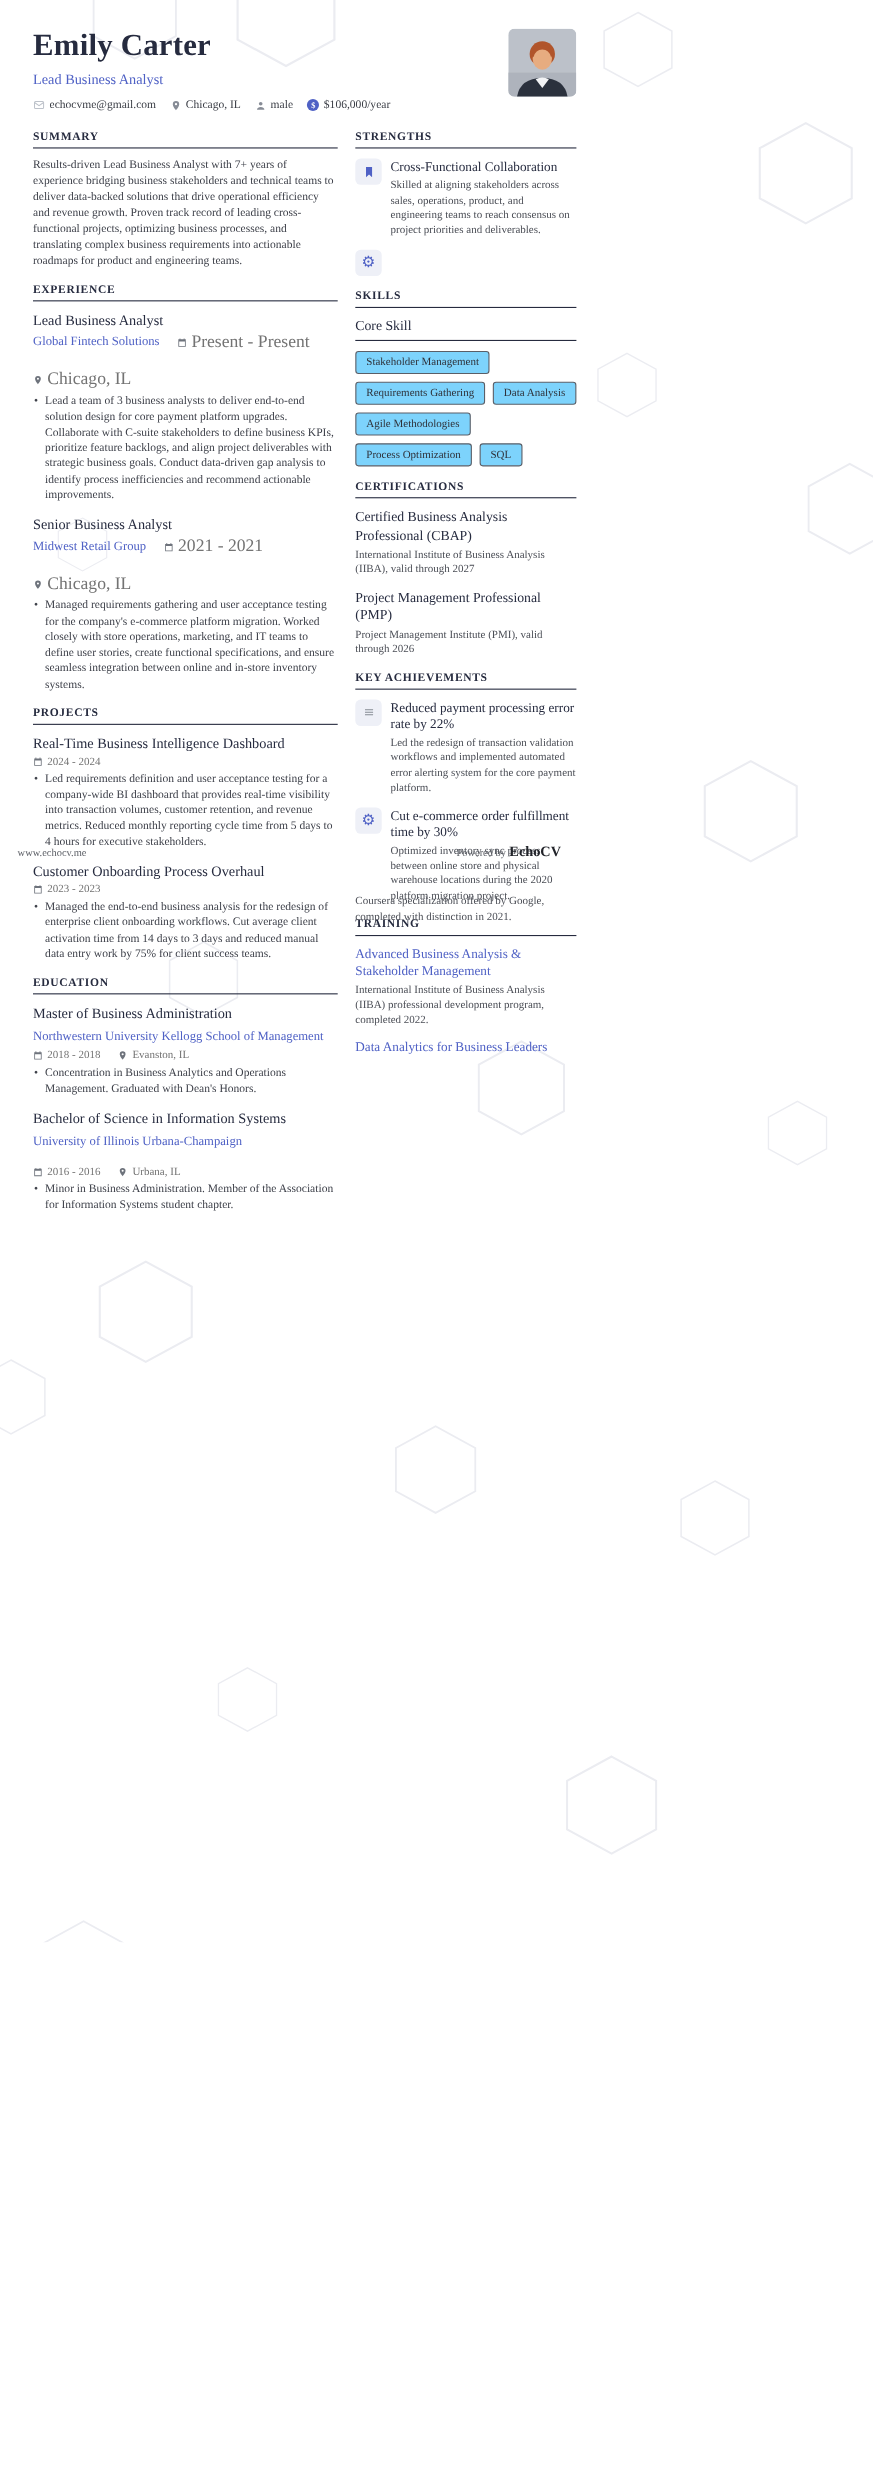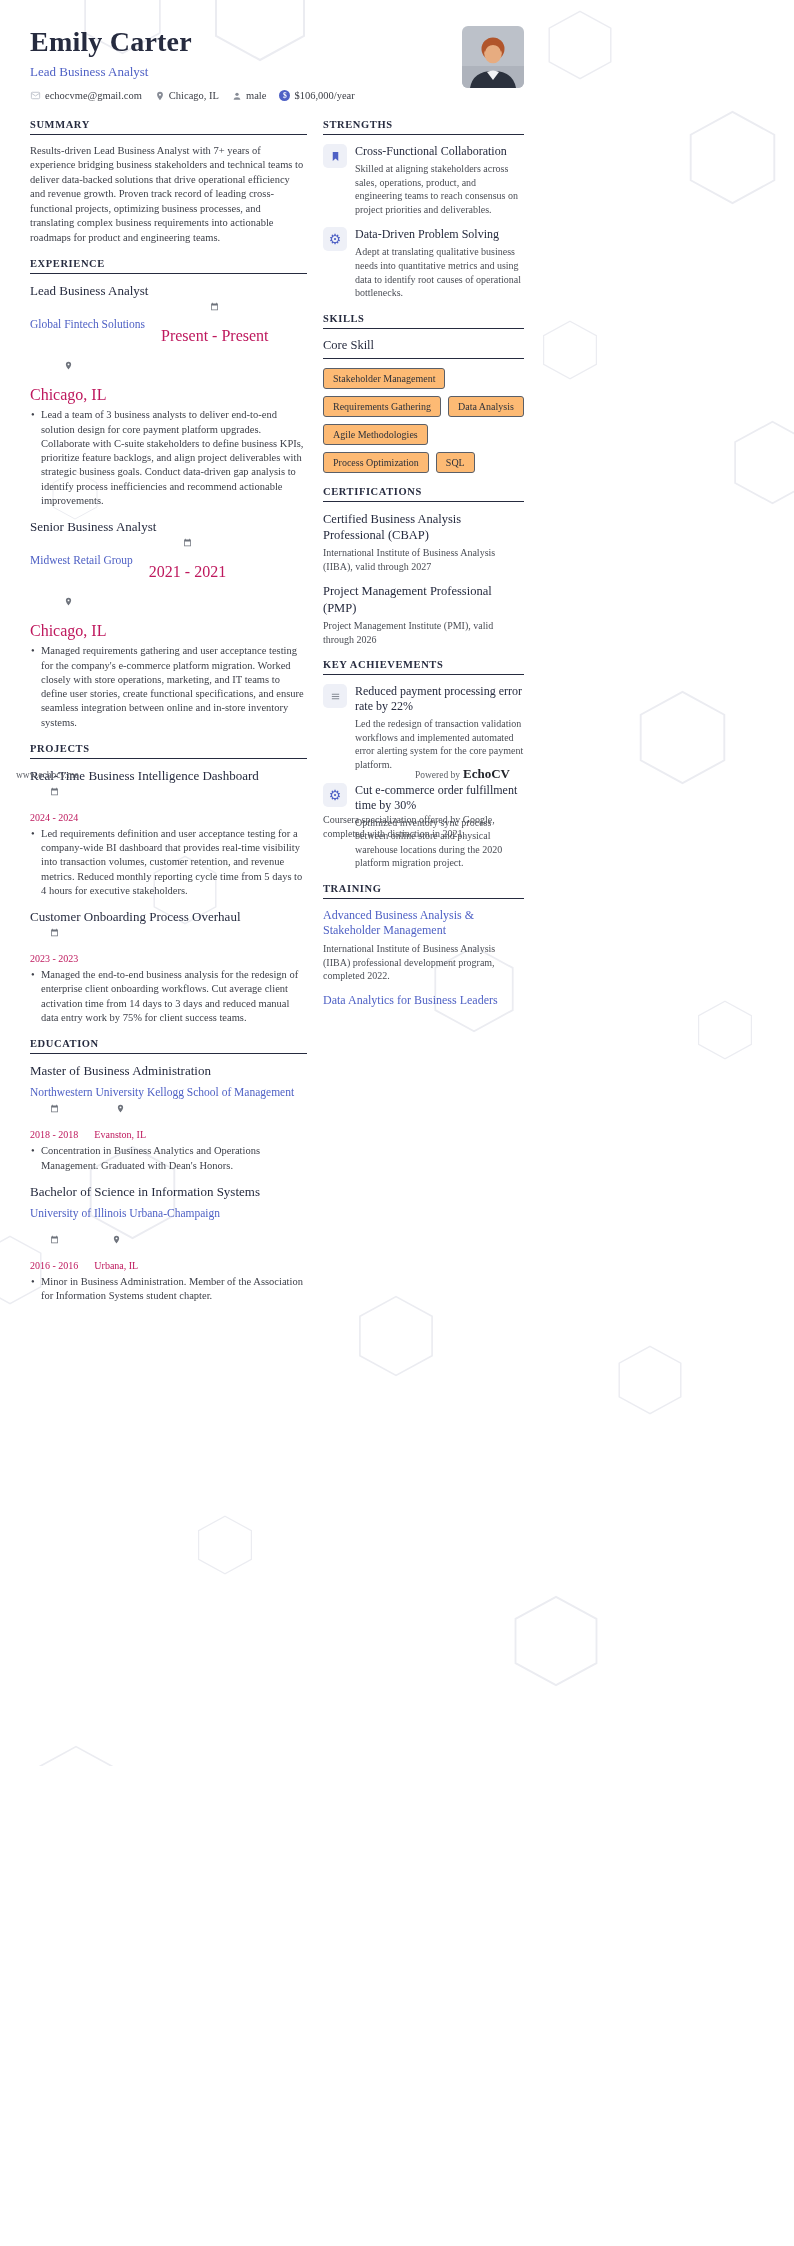--- a/index.html
+++ b/index.html
@@ -31,38 +31,38 @@
   section { margin-bottom:13px; }
   .sec { font-size:10.5px; font-weight:700; letter-spacing:.6px; color:#262b3f; text-transform:uppercase;
          border-bottom:1px solid #262b3f; padding-bottom:4px; margin-bottom:9px; }
   .body-text { font-size:10.5px; color:#3e414a; line-height:1.38; }
 
   .item { margin-bottom:11px; }
   .item-title { font-size:13px; font-weight:500; color:#262b3f; margin-bottom:3px; }
   .company-row { display:flex; align-items:center; gap:16px; flex-wrap:wrap; margin-bottom:4px; }
   .link { font-size:11.5px; color:#4f61c5; text-decoration:none; cursor:pointer; }
   .meta { display:flex; gap:16px; font-size:10px; color:#34373e; align-items:center; margin-bottom:4px; }
-  .meta-item { display:inline-flex; align-items:center; gap:16px; color:#be185d;flex-direction:column; }
+  .meta-item { display:inline-flex; align-items:center; gap:4px; color:#737373; }
   .meta-item .ic { color:#6e737c; }
   ul.bullets { list-style:none; }
   ul.bullets li { font-size:10.5px; color:#3e414a; line-height:1.36; padding-left:11px; position:relative; }
   ul.bullets li::before { content:"•"; position:absolute; left:1px; top:0; color:#3e414a; }
 
   
   .rc-item { display:flex; gap:8px; margin-bottom:11px; }
   .icon-box { width:24px; height:24px; border-radius:5px; background:#eef0f7; color:#4f61c5;
               display:flex; align-items:center; justify-content:center; flex:none; }
   .icon-box.gray { color:#858a94; }
   .icon-box .gear::before { content:"⚙"; font-size:14px; line-height:1; }
   .rc-body { flex:1; }
   .rc-title { font-size:12px; color:#262b3f; line-height:1.25; margin-bottom:3px; }
   .rc-text { font-size:10px; color:#4b4e56; line-height:1.36; }
   .subhead { font-size:12.5px; color:#262b3f; border-bottom:1px solid #262b3f; padding-bottom:5px; margin-bottom:9px; }
   .tags { display:flex; flex-wrap:wrap; gap:7px; }
-  .tag { border:1px solid #5a5f68; border-radius:3px; padding:4px 9px; font-size:10px; color:#2f323a; background:#fdba74; }
+  .tag { border:1px solid #5a5f68; border-radius:3px; padding:4px 9px; font-size:10px; color:#2f323a; background:#7dd3fc; }
   .cert { margin-bottom:10px; }
   .cert-title { font-size:12.5px; color:#262b3f; line-height:1.3; margin-bottom:3px; font-weight:400; }
   .cert-text { font-size:10px; color:#4b4e56; line-height:1.36; }
   .training-item { margin-bottom:10px; }
   .training-title { font-size:12px; color:#4f61c5; line-height:1.3; margin-bottom:3px; cursor:pointer; }
   .training-text { font-size:10px; color:#4b4e56; line-height:1.36; }
 
   
   .page-footer { position:absolute; left:16px; width:494px; display:flex; justify-content:space-between;
                  align-items:baseline; font-size:9.5px; color:#5a5d64; }
@@ -375,24 +375,20 @@
             <div class="rc-body">
               <div class="rc-title">Cross-Functional Collaboration</div>
               <div class="rc-text">Skilled at aligning stakeholders across sales, operations, product, and engineering teams to reach consensus on project priorities and deliverables.</div>
             </div>
           </div>
 
           <div class="rc-item">
             <span class="icon-box">
                 <span class="gear"></span>
               </span>
-            <div class="rc-body">
-              <div class="rc-title">Data-Driven Problem Solving</div>
-              <div class="rc-text">Adept at translating qualitative business needs into quantitative metrics and using data to identify root causes of operational bottlenecks.</div>
-            </div>
           </div>
         </section>
 
         <section>
           <h2 class="sec">SKILLS</h2>
           <div class="subhead">Core Skill</div>
           <div class="tags">
             <span class="tag">Stakeholder Management</span>
             <span class="tag">Requirements Gathering</span>
             <span class="tag">Data Analysis</span>

